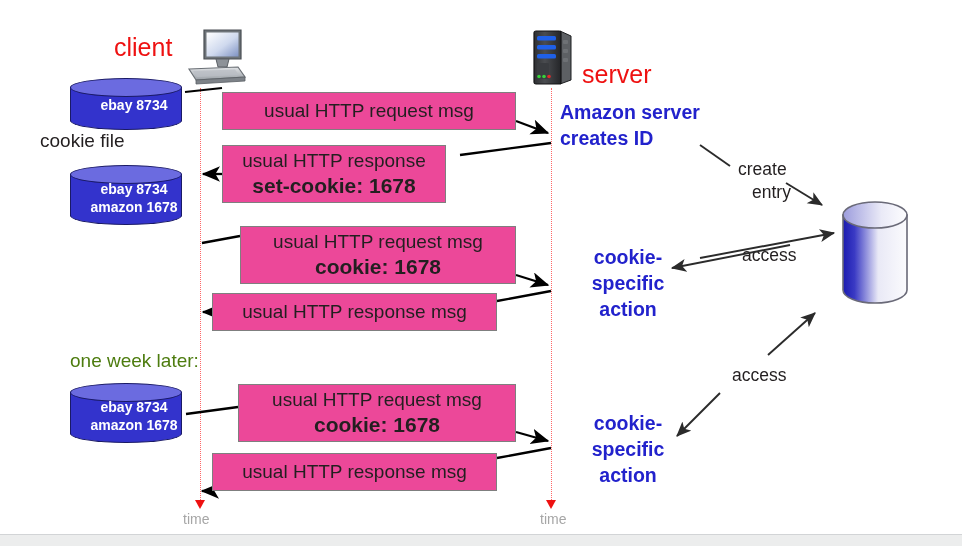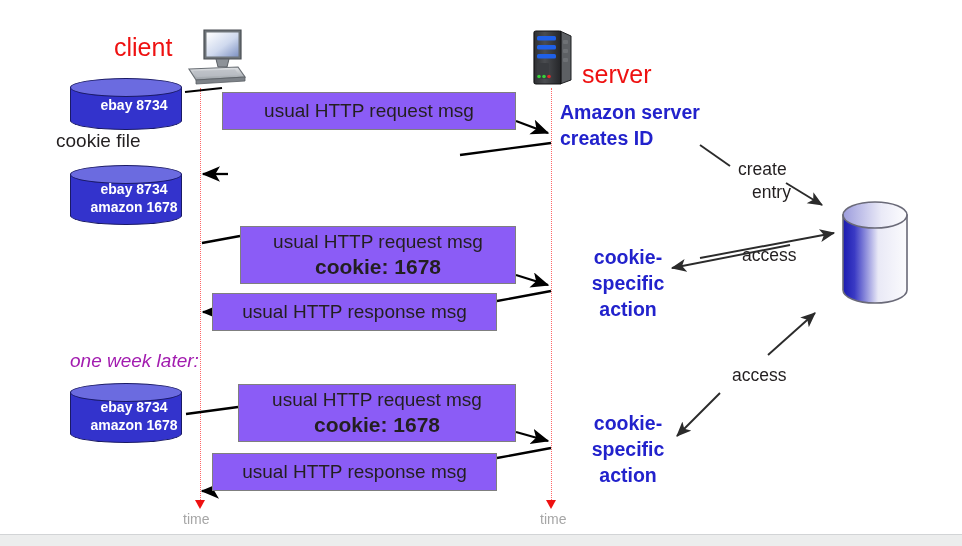--- a/index.html
+++ b/index.html
@@ -10,25 +10,25 @@
   }
   #stage{position:absolute;left:0;top:0;width:962px;height:546px;background:#fff;}
   .abs{position:absolute;}
   
   #bottom-bar{left:0;top:534px;width:962px;height:12px;background:#eceded;border-top:1px solid #d2d4d6;}
   
   .lbl-red{color:#ee1111;font-size:25px;font-weight:400;white-space:nowrap;}
   .lbl-blue{color:#2222cc;font-size:19.5px;line-height:26px;white-space:nowrap;text-align:center;font-weight:700;}
   .lbl-dark{color:#231f20;font-size:19px;white-space:nowrap;}
   .lbl-dark-sm{color:#231f20;font-size:17.5px;white-space:nowrap;margin-left:28px;}
-  .lbl-italic{color:#a21caf;font-size:19px;font-style:italic;white-space:nowrap;text-align:center;}
+  .lbl-italic{color:#4d7c0f;font-size:19px;white-space:nowrap;text-align:center;}
   .lbl-time{color:#a6a6a6;font-size:14px;white-space:nowrap;}
   
   .msgbox{
-    background:#8b5cf6;border:1.3px solid #7f7f7f;
+    background:#ec4899;border:1.3px solid #7f7f7f;
     box-sizing:border-box;display:flex;flex-direction:column;
     align-items:center;justify-content:center;
     color:#231f20;z-index:6;
   }
   .msgbox .l1{font-size:19px;line-height:24px;white-space:nowrap;}
   .msgbox .l2{font-size:21px;line-height:26px;font-weight:bold;white-space:nowrap;}
   
   .timeline{width:0;border-left:1.6px dotted #ff6666;z-index:1;}
   .tl-head{width:0;height:0;border-left:5px solid transparent;border-right:5px solid transparent;border-top:9px solid #ee1111;z-index:2;}
   
@@ -162,21 +162,21 @@
 
 
   <div class="abs cyl" style="left:70px;top:78px;width:112px;height:52px;">
     <div class="body" style="top:9px;width:112px;height:34px;border-top:none;"></div>
     <div class="top" style="width:112px;height:19px;"></div>
     <div class="body" style="top:33px;width:112px;height:19px;border-radius:0 0 56px 56px/0 0 9.5px 9.5px;border-top:none;"></div>
     <div class="txt" style="top:18px;">
       <div>ebay 8734</div>
     </div>
   </div>
-  <div class="abs lbl-dark" style="left:56px;top:130px;">cookie file</div>
+  <div class="abs lbl-dark" style="left:40px;top:130px;">cookie file</div>
 
   <div class="abs cyl" style="left:70px;top:165px;width:112px;height:60px;">
     <div class="body" style="top:9px;width:112px;height:42px;border-top:none;"></div>
     <div class="top" style="width:112px;height:19px;"></div>
     <div class="body" style="top:41px;width:112px;height:19px;border-radius:0 0 56px 56px/0 0 9.5px 9.5px;border-top:none;"></div>
     <div class="txt" style="top:15px;">
       <div>ebay 8734</div>
       <div>amazon 1678</div>
     </div>
   </div>
@@ -190,20 +190,24 @@
     <div class="txt" style="top:15px;">
       <div>ebay 8734</div>
       <div>amazon 1678</div>
     </div>
   </div>
 
   <div class="abs msgbox" style="left:222px;top:92px;width:294px;height:38px;">
     <div class="l1">usual HTTP request msg</div>
   </div>
 
+  <div class="abs msgbox" style="left:222px;top:145px;width:224px;height:58px;">
+    <div class="l1">usual HTTP response</div>
+    <div class="l2">set-cookie: 1678</div>
+  </div>
 
   <div class="abs msgbox" style="left:240px;top:226px;width:276px;height:58px;">
     <div class="l1">usual HTTP request msg</div>
     <div class="l2">cookie: 1678</div>
   </div>
 
   <div class="abs msgbox" style="left:212px;top:293px;width:285px;height:38px;">
     <div class="l1">usual HTTP response msg</div>
   </div>
 

